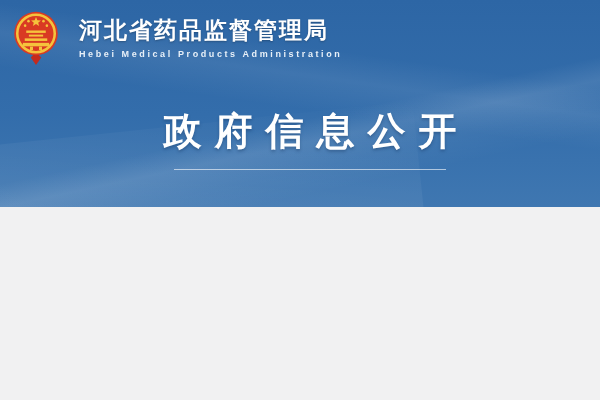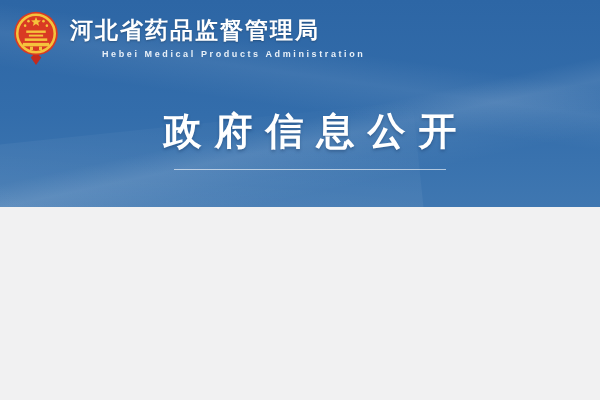--- a/index.html
+++ b/index.html
@@ -14,24 +14,24 @@
       linear-gradient(168deg, rgba(255,255,255,0) 55%, rgba(255,255,255,0.10) 62%, rgba(255,255,255,0.04) 70%, rgba(255,255,255,0) 78%),
       linear-gradient(188deg, rgba(255,255,255,0) 30%, rgba(255,255,255,0.07) 40%, rgba(255,255,255,0) 52%),
       linear-gradient(180deg, #2d66a5 0%, #336dab 55%, #3f77b1 100%);
     overflow: hidden;
   }
   .blue-area::after {
     content: ""; position: absolute; left: -80px; bottom: -40px; width: 500px; height: 120px;
     background: linear-gradient(12deg, rgba(255,255,255,0.12), rgba(255,255,255,0));
     transform: rotate(-6deg);
   }
-  .org-brand { position: absolute; top: 10px; left: 12px; display: flex; align-items: center; gap: 10px; z-index: 2; cursor: pointer; }
+  .org-brand { position: absolute; top: 10px; left: 12px; display: flex; align-items: center; gap: 19px; z-index: 2; cursor: pointer; }
   .emblem { width: 48px; height: 56px; display: block; }
   .org-cn { color: #ffffff; font-size: 23px; font-weight: bold; letter-spacing: 2px; line-height: 1.2; text-shadow: 0 1px 2px rgba(0,0,0,0.25); }
-  .org-en { color: #e8f0f8; font-size: 9px; letter-spacing: 2.6px; margin-top: 4px; font-weight: bold; margin-left: 32px; }
+  .org-en { color: #e8f0f8; font-size: 9px; letter-spacing: 2.6px; margin-top: 4px; font-weight: bold; }
 
   .banner { position: absolute; top: 106px; left: 0; width: 620px; text-align: center; z-index: 2; }
   .banner-title {
     color: #ffffff; font-size: 38px; font-weight: bold; letter-spacing: 13px;
     padding-left: 13px; text-shadow: 0 2px 3px rgba(20,50,90,0.35);
   }
   .banner-underline { width: 272px; height: 1px; background: rgba(255,255,255,0.6); margin: 12px auto 0; }
 
   
   .content { position: absolute; top: 207px; left: 0; width: 600px; height: 193px; background: #f1f1f2; }

